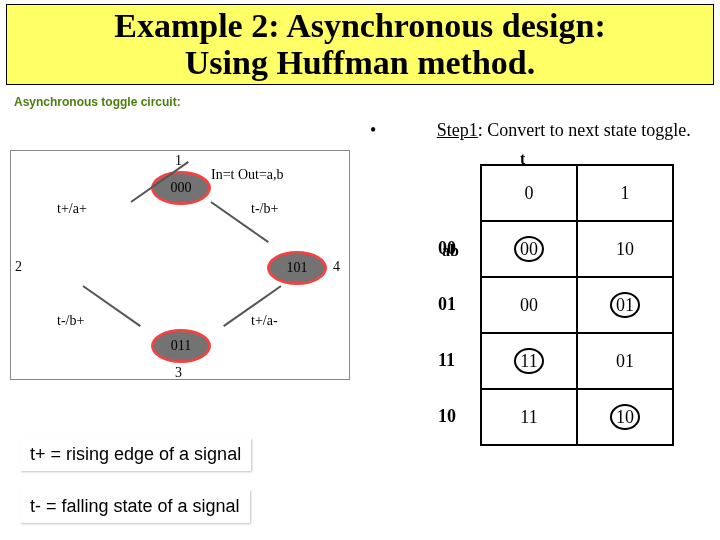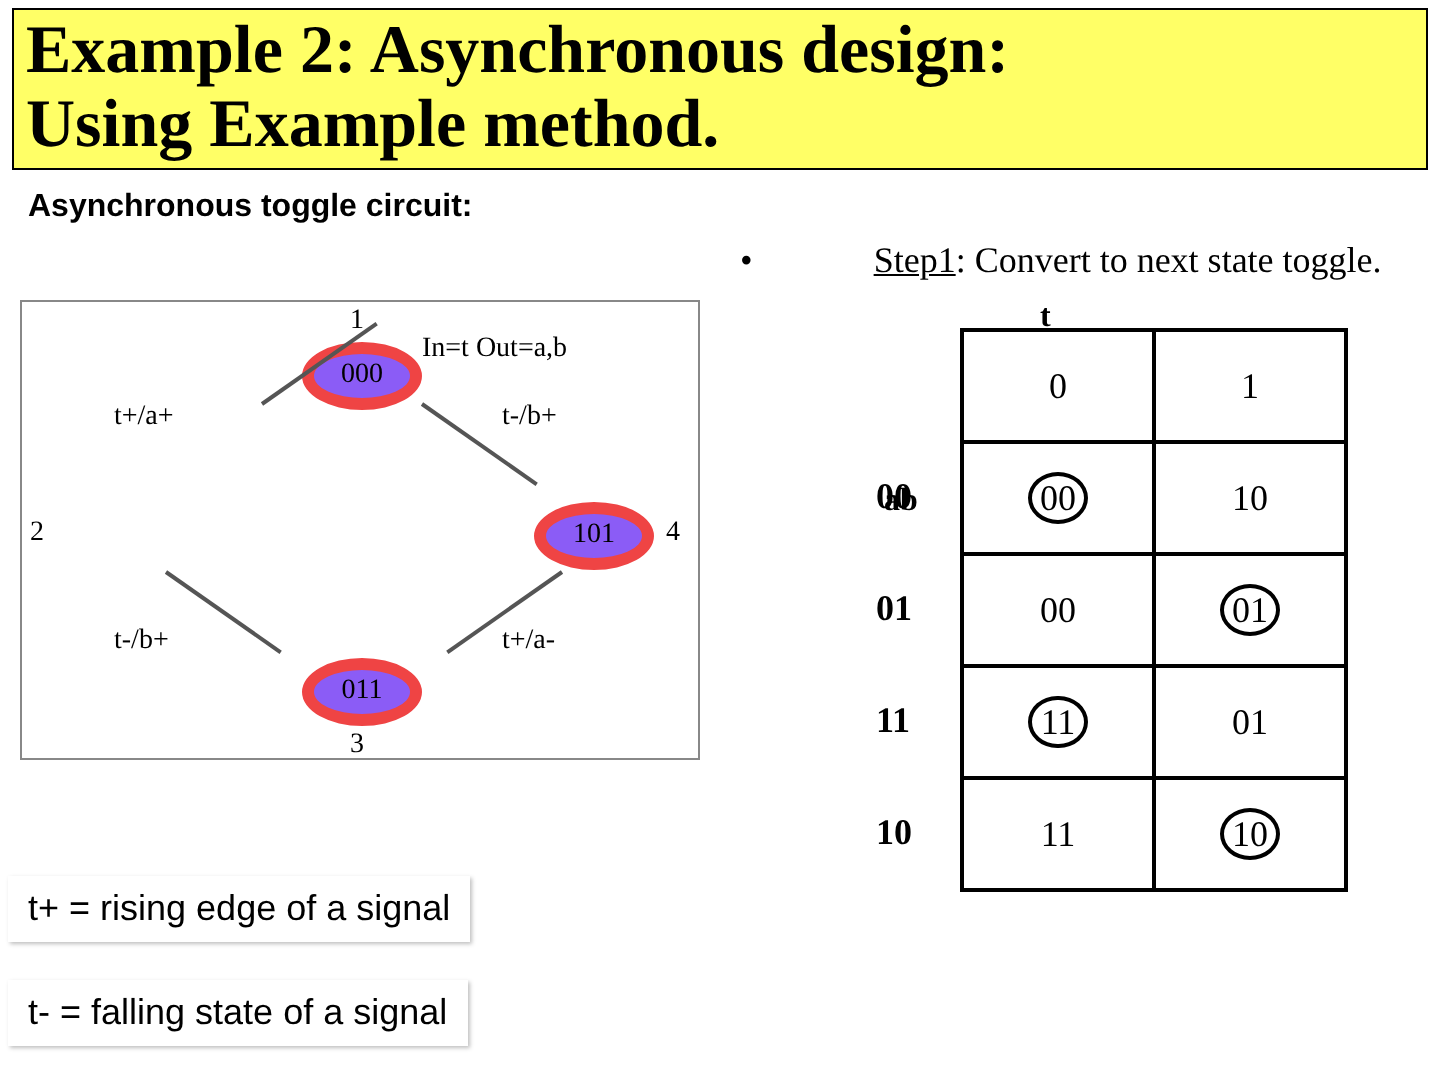--- a/index.html
+++ b/index.html
@@ -8,32 +8,33 @@
     background: #fff;
     font-family: Arial, Helvetica, sans-serif;
     position: relative;
     overflow: hidden;
   }
   .title-box {
     background: #ffff66;
     border: 1px solid #000;
     margin: 4px 6px 10px 6px;
     padding: 2px 6px 2px 6px;
+    text-align: center;
   }
   .title-box .t1 {
     font-family: "Times New Roman", serif;
     font-size: 34px;
     font-weight: bold;
     color: #000;
     line-height: 1.1;
   }
   .subhead {
-    font-size: 16px;
+    font-size: 12px;
     font-weight: bold;
-    color: #000000;
+    color: #4d7c0f;
     padding-left: 14px;
     margin-top: 6px;
   }
   .step-line {
     position: absolute;
     top: 120px; left: 370px;
     font-family: "Times New Roman", serif;
     font-size: 18px;
   }
   .step-line .bullet { color: #000; margin-right: 8px; }
@@ -47,23 +48,23 @@
   }
   .diagram-label {
     position: absolute;
     font-family: "Times New Roman", serif;
     font-size: 14px;
     color: #000;
   }
   .state-node {
     position: absolute;
     width: 60px; height: 34px;
-    border: 6px solid #ef4444;
+    border: 3px solid #ef4444;
     border-radius: 50%;
-    background: #8b5cf6;
+    background: #737373;
     display: flex; align-items: center; justify-content: center;
     font-family: "Times New Roman", serif;
     font-size: 14px;
   }
   .diag-line { position: absolute; background: #555; }
 
   .tbl-wrap {
     position: absolute;
     top: 150px; left: 420px;
     width: 280px;
@@ -92,34 +93,34 @@
   }
   .stable {
     display: inline-block;
     border: 2px solid #000;
     border-radius: 50%;
     padding: 0 4px;
     line-height: 22px;
   }
   .legend {
     position: absolute;
-    left: 4px;
+    left: 20px;
     background: #fff;
     border: none;
     padding: 6px 10px;
     font-size: 18px;
     box-shadow: 1px 1px 2px rgba(0,0,0,0.25);
   }
 </style>
 </head>
 <body>
 
 <div class="title-box">
   <div class="t1">Example 2: Asynchronous design:</div>
-  <div class="t1">Using Example method.</div>
+  <div class="t1">Using Huffman method.</div>
 </div>
 
 <div class="subhead">Asynchronous toggle circuit:</div>
 
 <div class="step-line">
   <span class="bullet">•</span>
   <span class="step1">Step1</span><span>: Convert to next state toggle.</span>
 </div>
 
 <div class="diagram">

